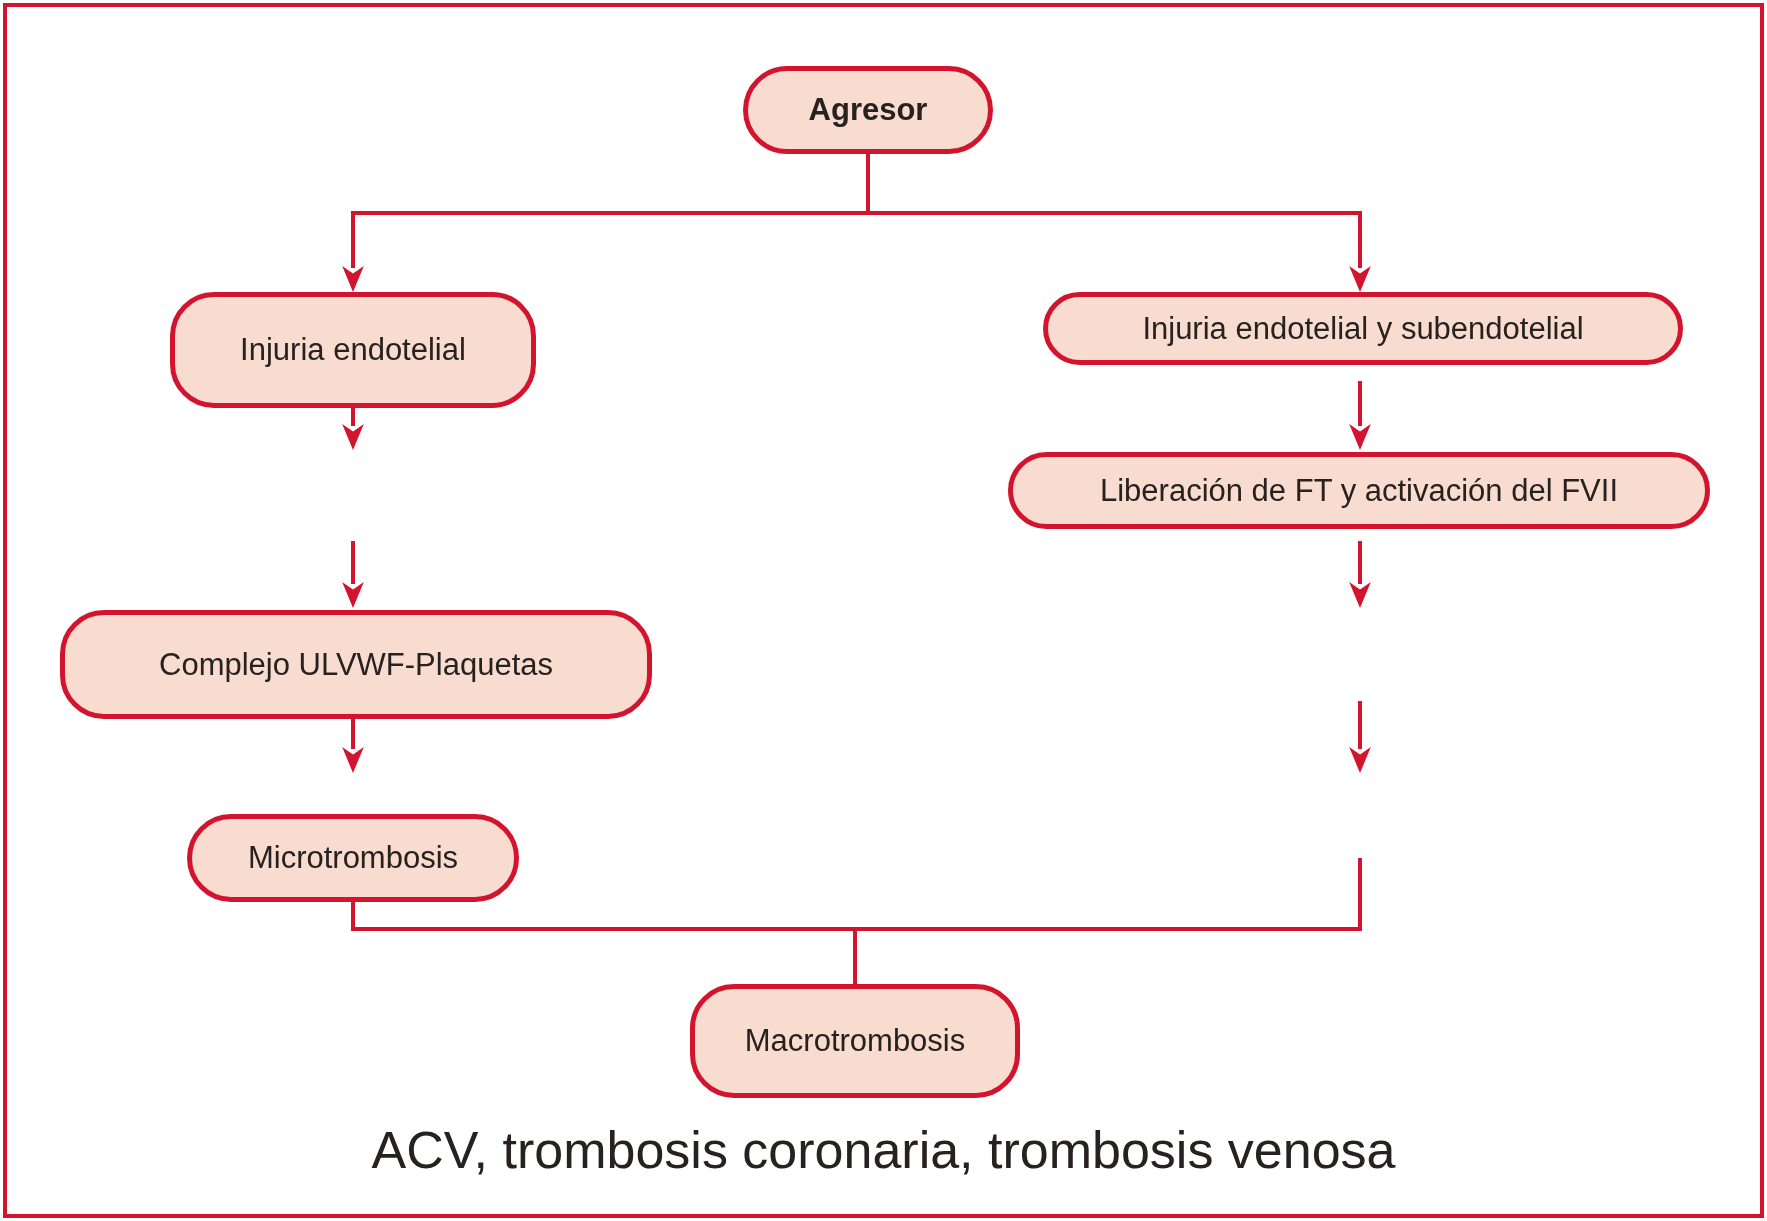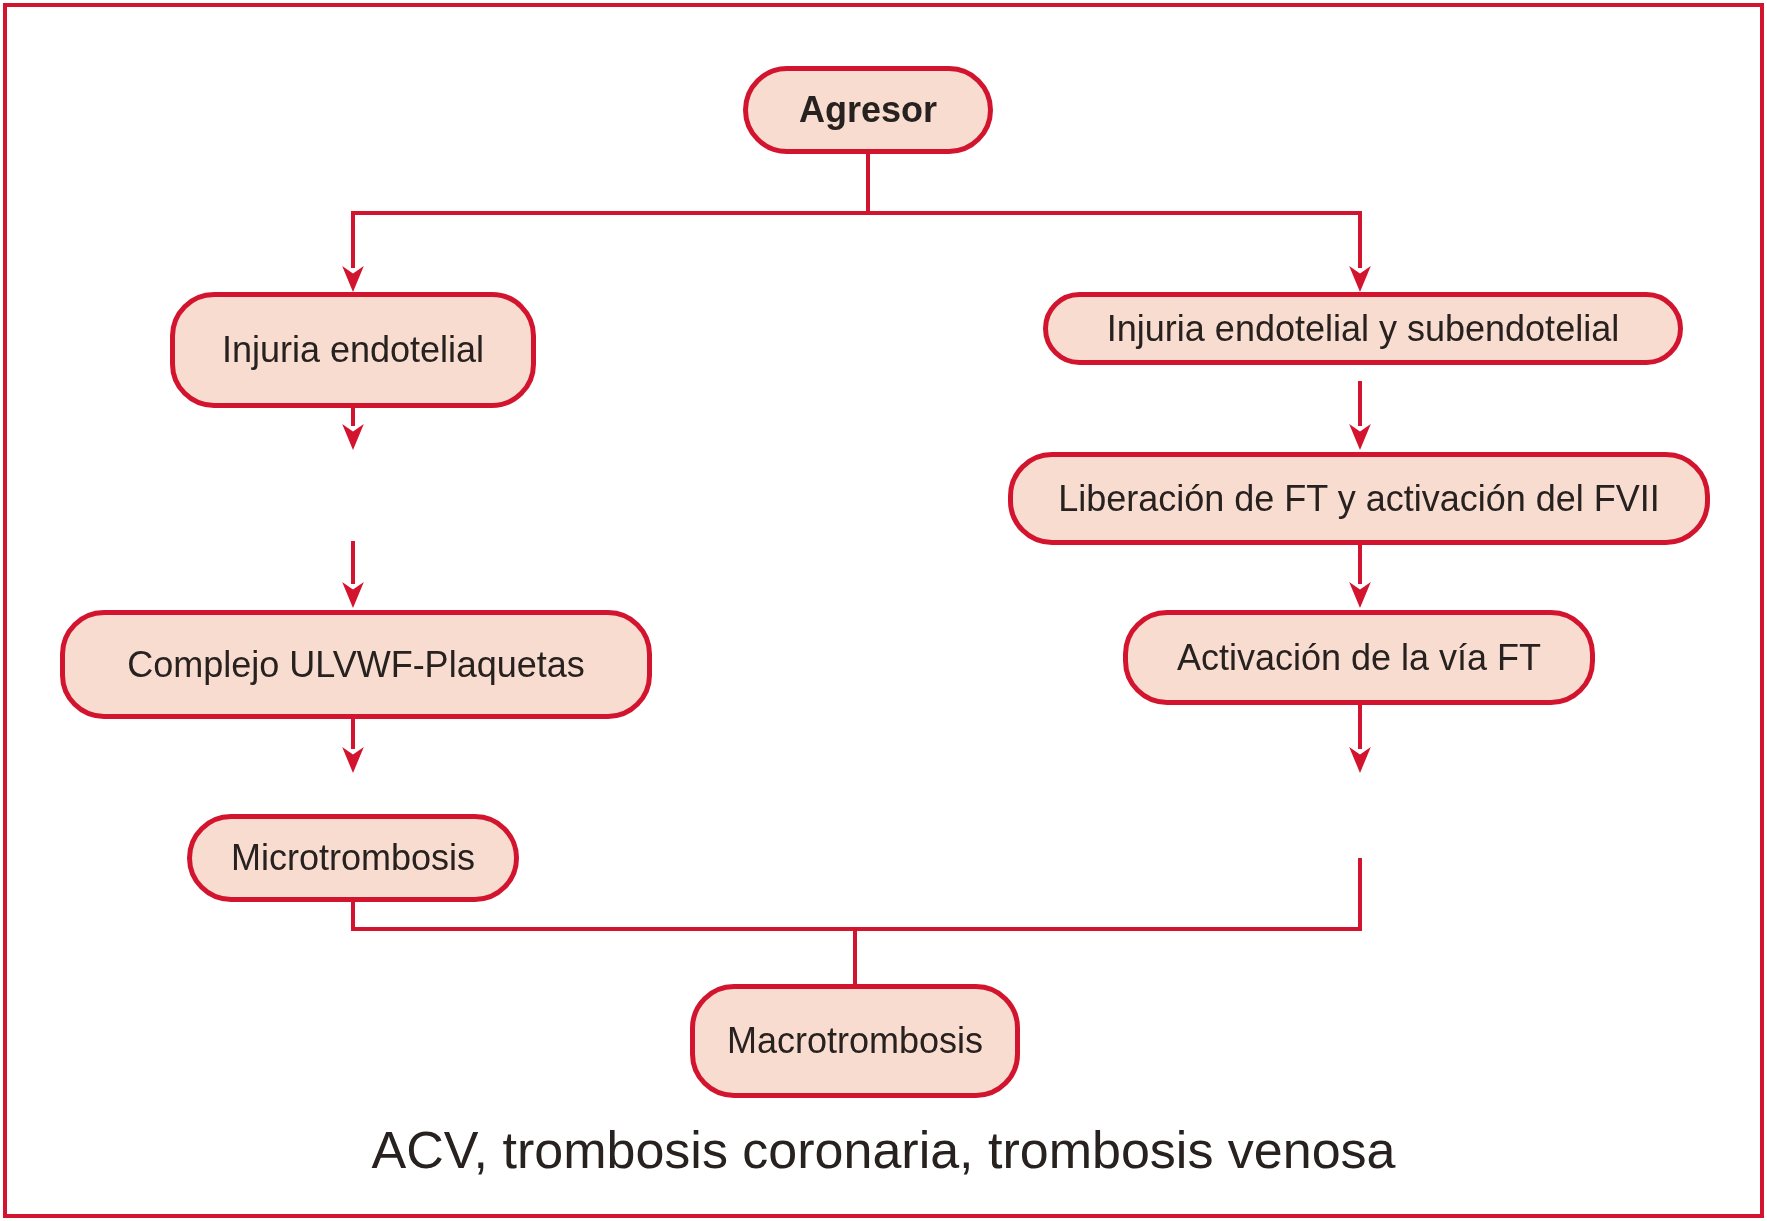--- a/index.html
+++ b/index.html
@@ -27,39 +27,39 @@
   .edges{position:absolute;left:0;top:0;width:1767px;height:1221px;}
   .edge{stroke:var(--arrow);stroke-width:4;fill:none;stroke-linecap:square;}
   .arrowhead-path{fill:var(--arrow);}
   .node{
     position:absolute;
     box-sizing:border-box;
     border:5px solid var(--node-border);
     border-radius:44px;
     background:var(--node-fill);
     display:flex;align-items:center;justify-content:center;
-    font-size:36px;color:var(--text);
+    font-size:31px;color:var(--text);
     white-space:nowrap;
     text-align:right;
   }
   .node.bold{font-weight:bold;}
   .caption{
     position:absolute;
     left:0;top:1120px;width:1767px;
     text-align:center;
     font-size:52px;color:var(--text);
   }
   
   .n-agresor{left:743px;top:66px;width:250px;height:88px;}
   .n-l1{left:170px;top:292px;width:366px;height:116px;}
   .n-l2{left:57px; top:452px;width:592px;height:93px;}
   .n-l3{left:60px; top:610px;width:592px;height:109px;}
   .n-l4{left:187px;top:814px;width:332px;height:88px;}
   .n-r1{left:1043px;top:292px;width:640px;height:73px;}
-  .n-r2{left:1008px;top:452px;width:702px;height:93px;}
+  .n-r2{left:1008px;top:452px;width:702px;height:77px;}
   .n-r3{left:1123px;top:610px;width:472px;height:95px;}
   .n-r4{left:1135px;top:775px;width:450px;height:88px;}
   .n-macro{left:690px;top:984px;width:330px;height:114px;}
 </style>
 </head>
 <body>
 
 <div class="page">
 
   <svg class="edges" viewBox="0 0 1767 1221" xmlns="http://www.w3.org/2000/svg">
@@ -89,20 +89,19 @@
   </svg>
 
   <div class="node bold n-agresor">Agresor</div>
 
   <div class="node n-l1">Injuria endotelial</div>
   <div class="node n-l3">Complejo ULVWF-Plaquetas</div>
   <div class="node n-l4">Microtrombosis</div>
 
   <div class="node n-r1">Injuria endotelial y subendotelial</div>
   <div class="node n-r2">Liberación de FT y activación del FVII</div>
-  <div class="node n-r3">Activación de la vía FT</div>
 
   <div class="node n-macro">Macrotrombosis</div>
 
   <div class="caption">ACV, trombosis coronaria, trombosis venosa</div>
 
   <div class="frame"></div>
 </div>
 
 </body></html>

